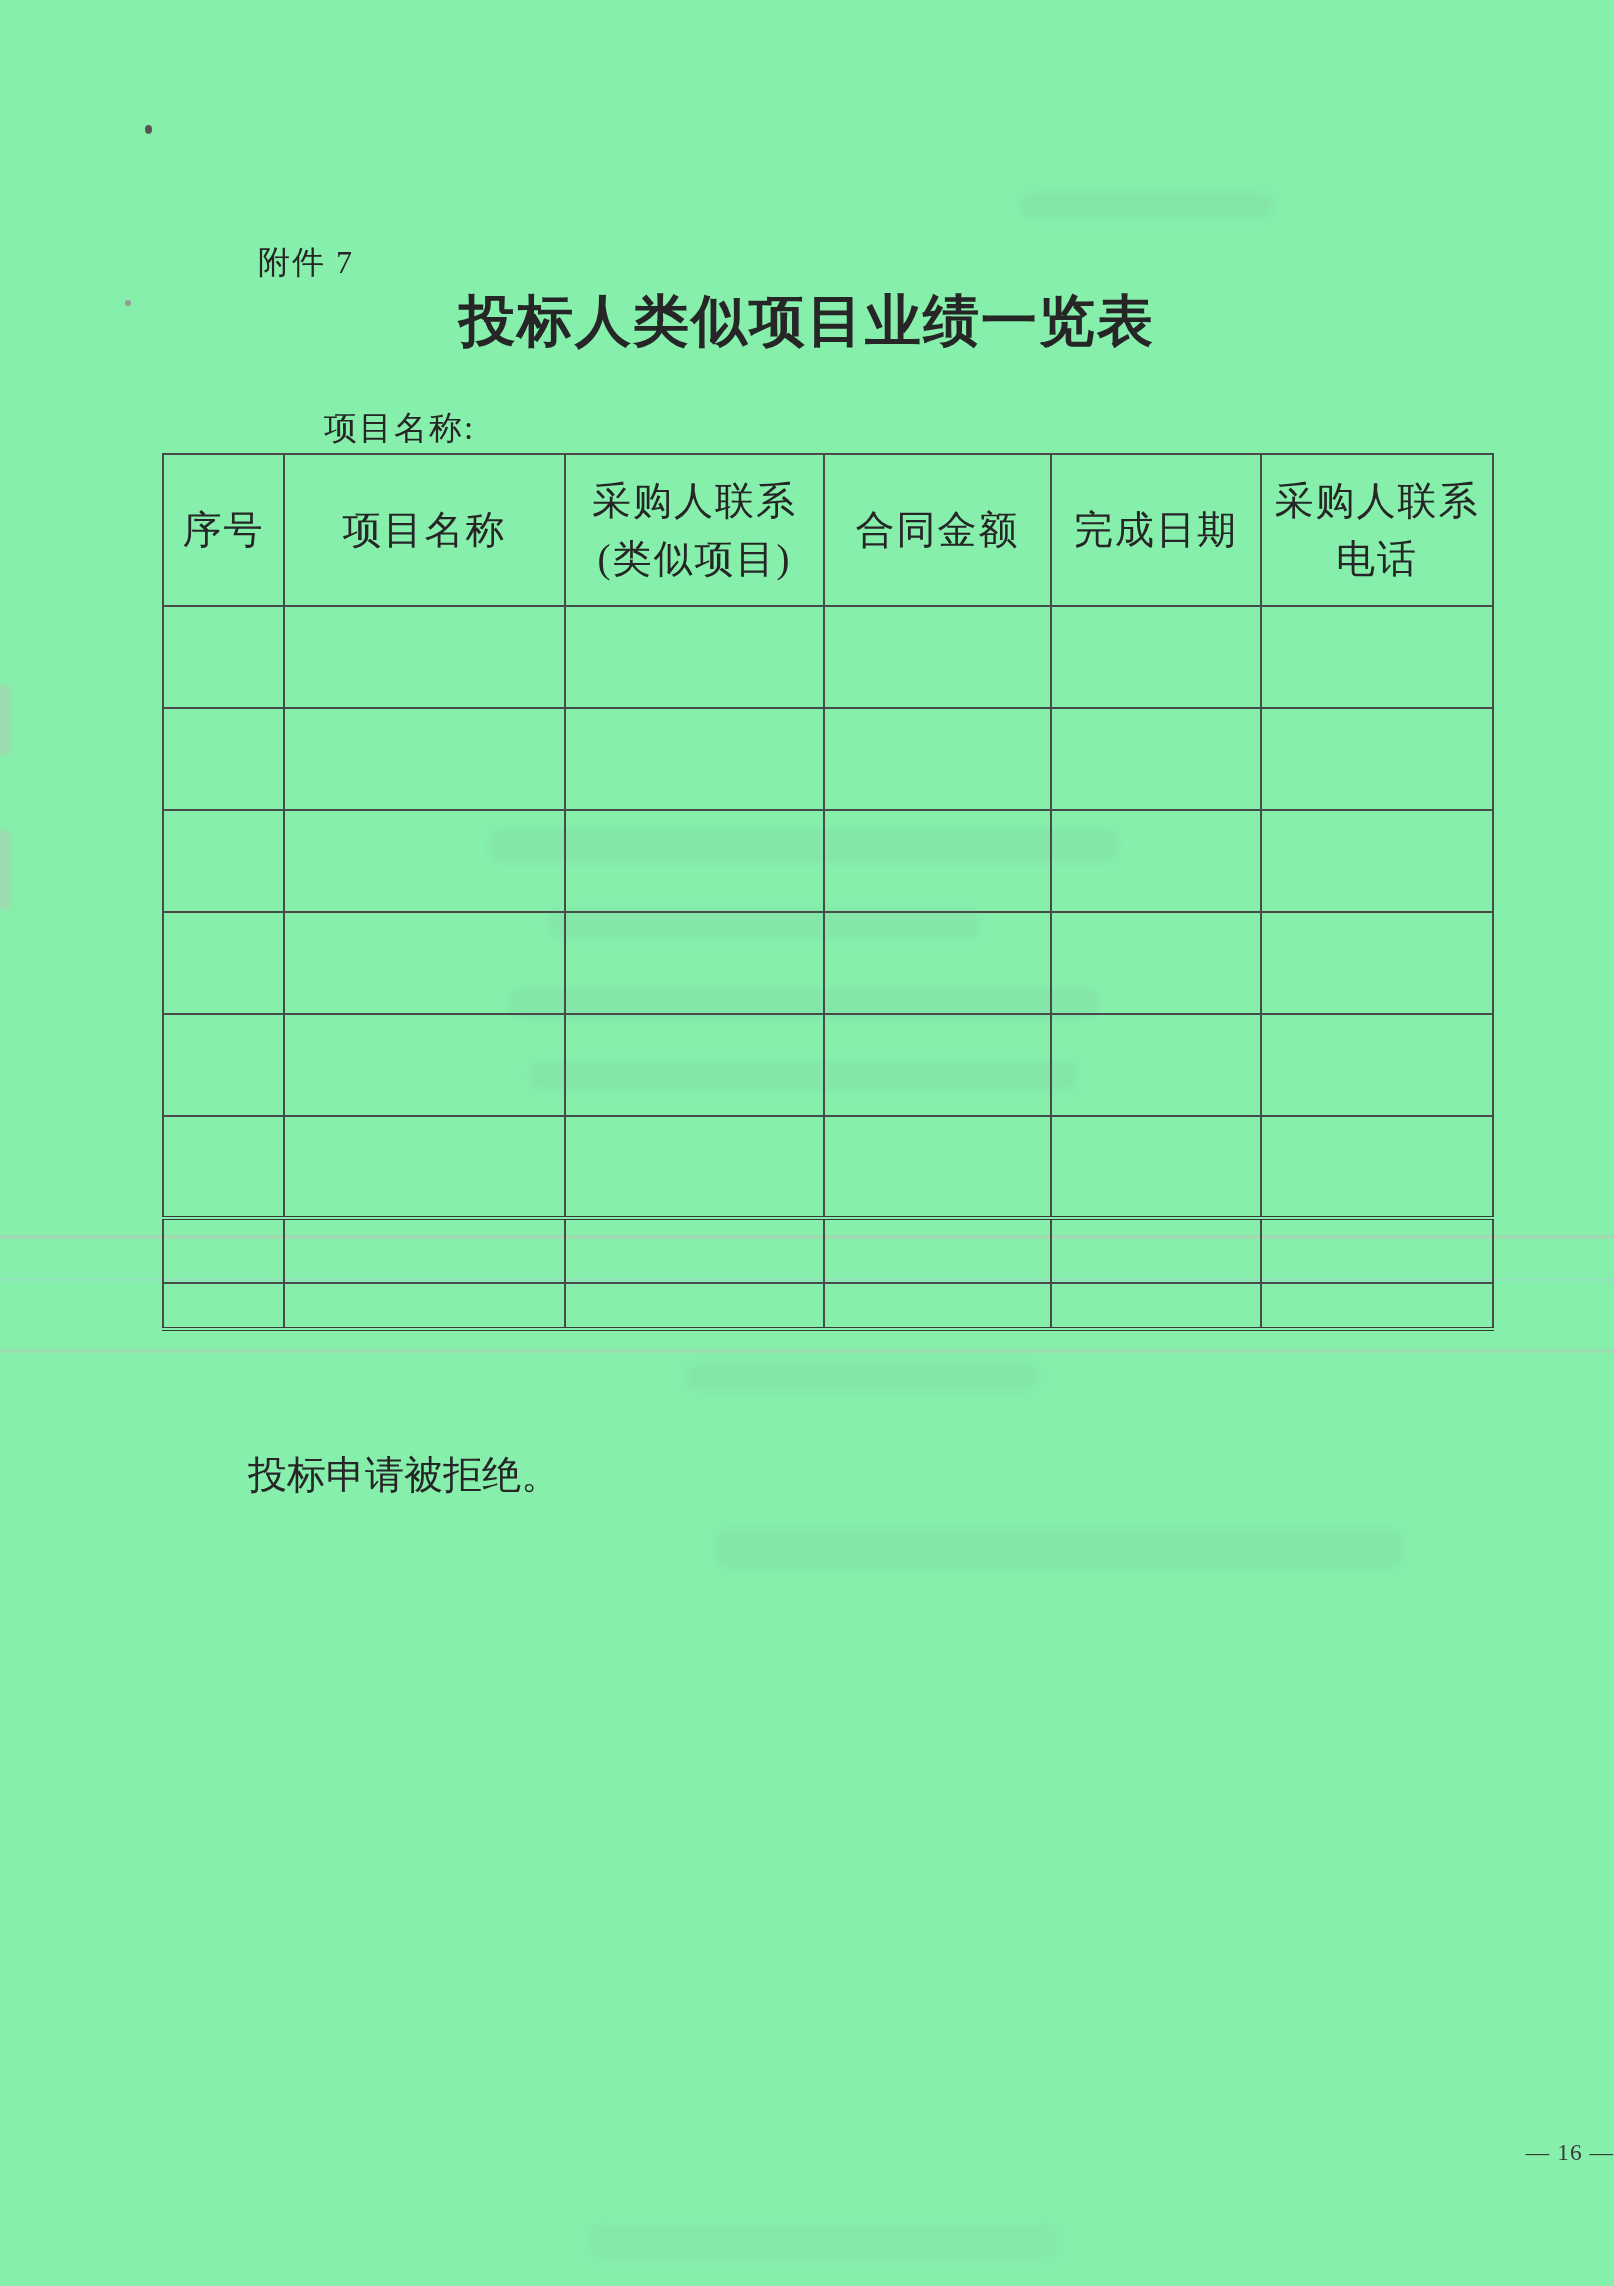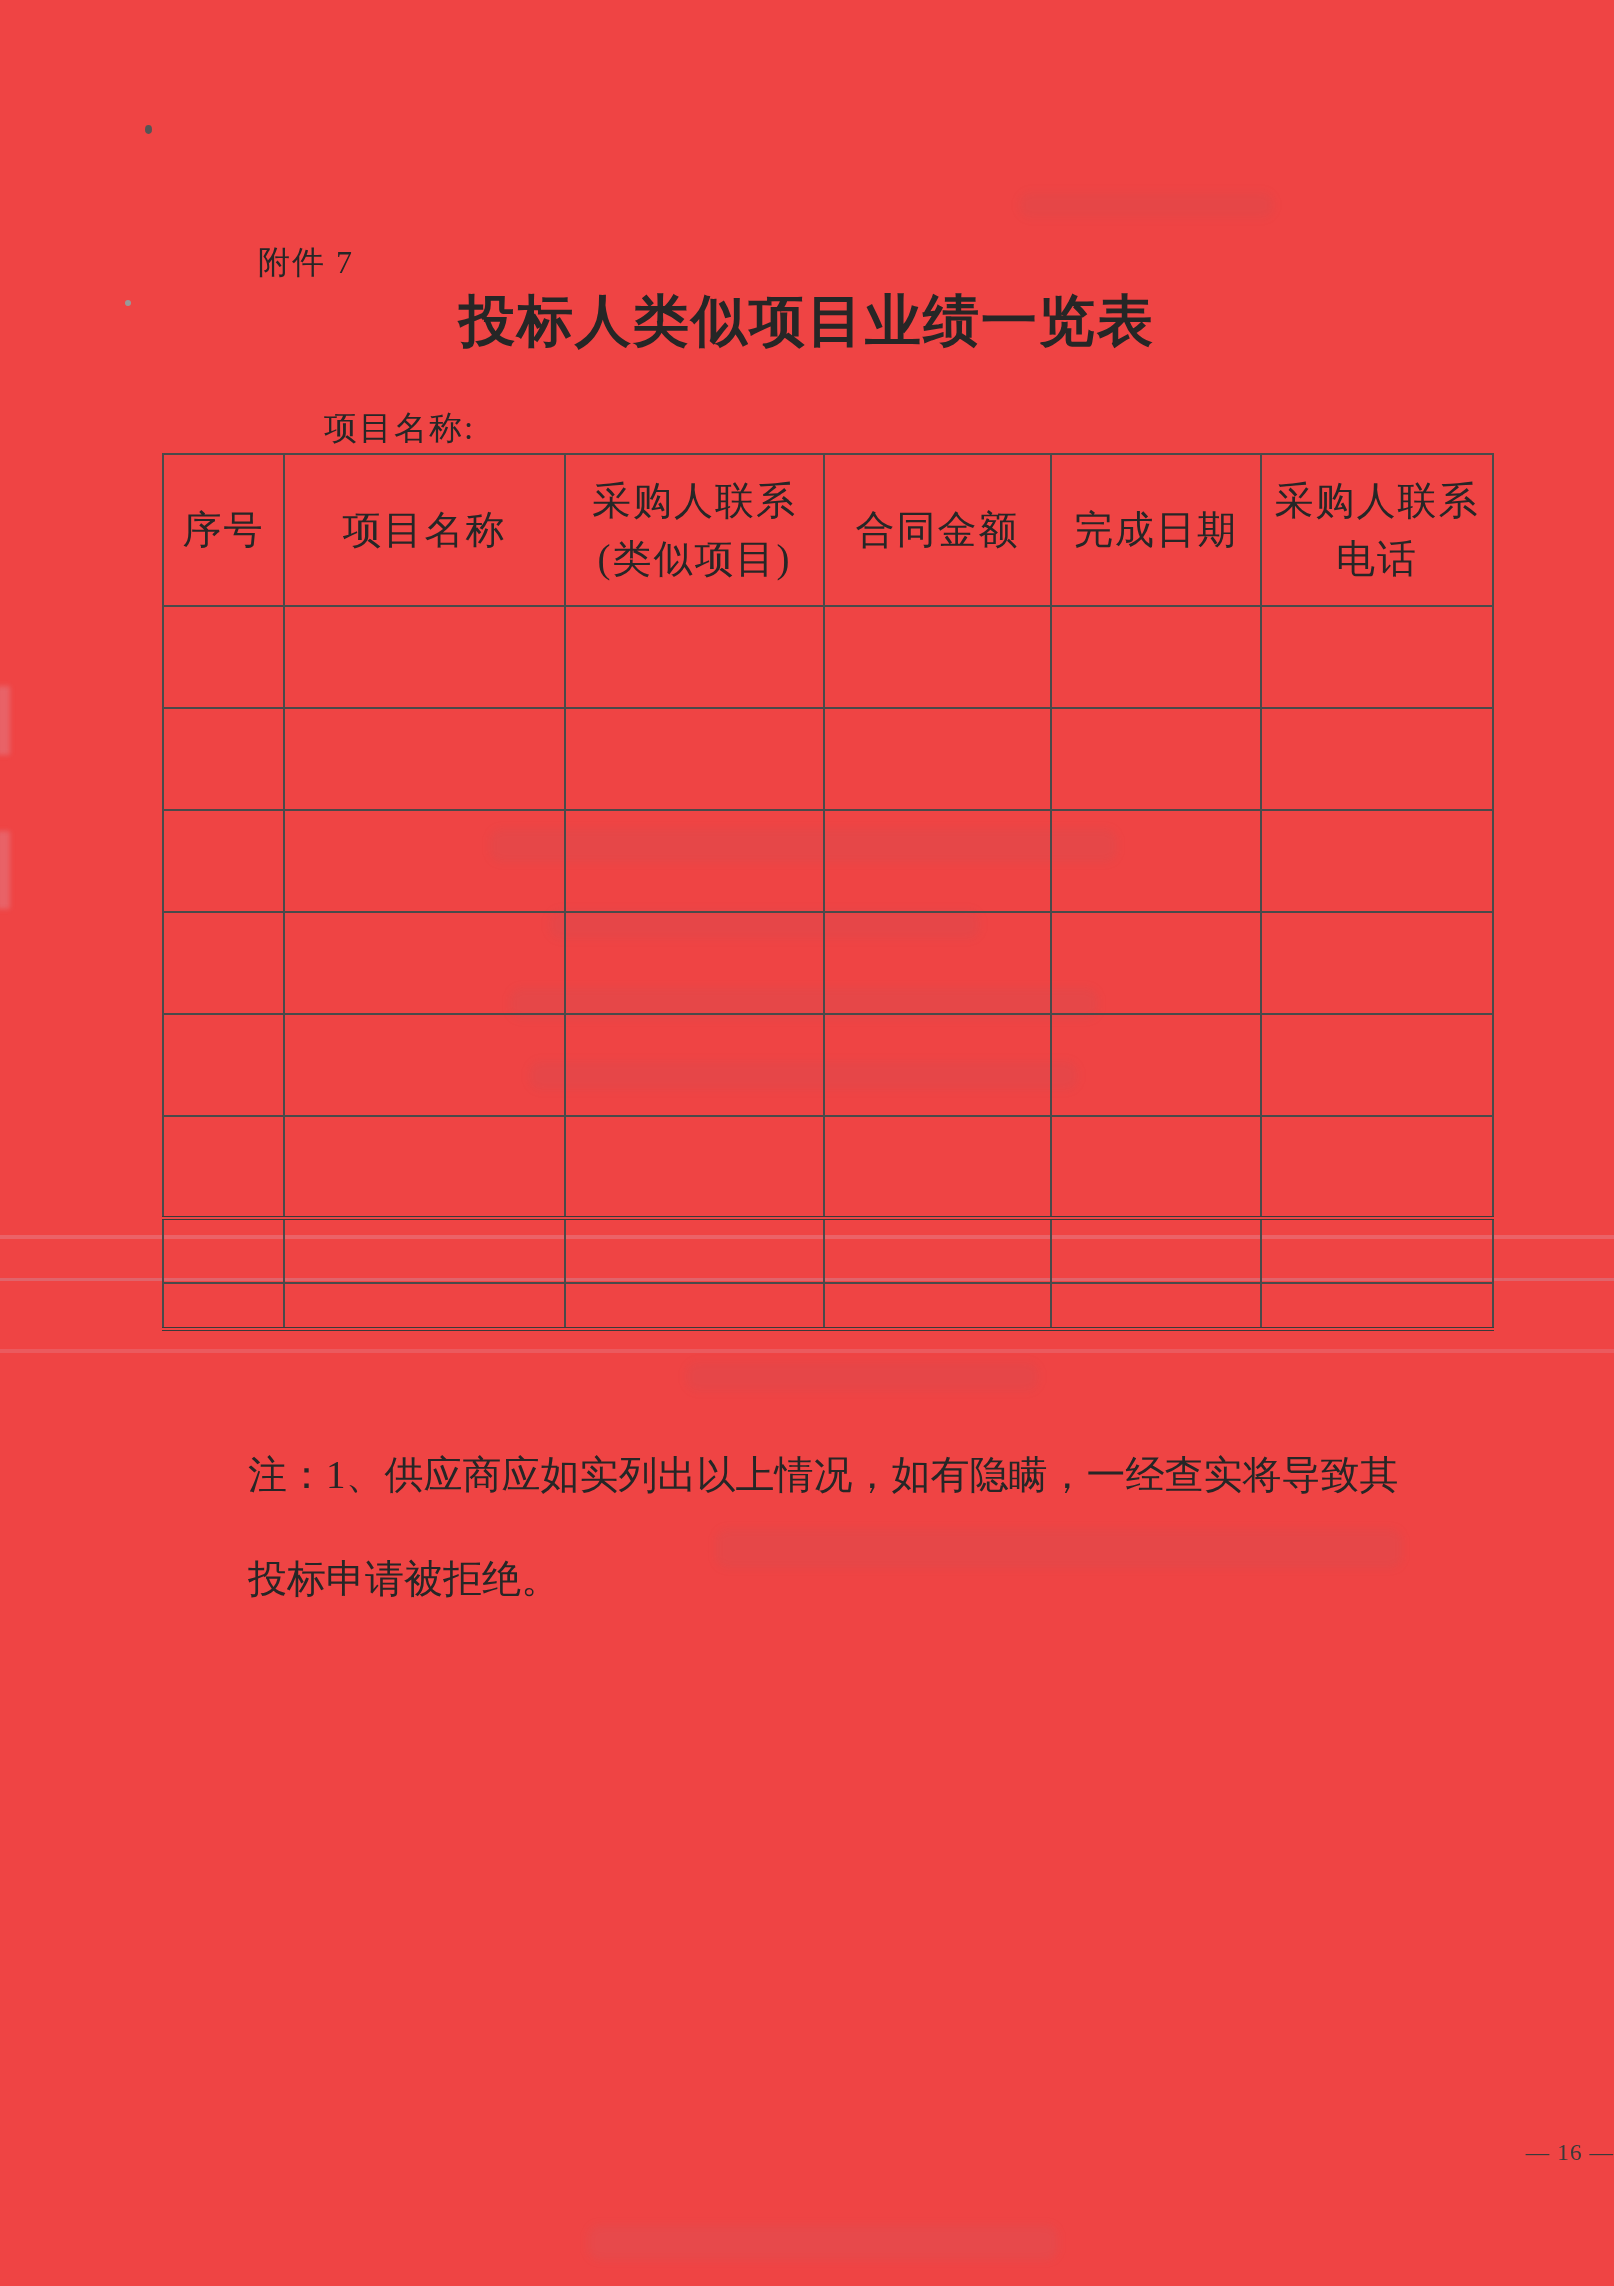--- a/index.html
+++ b/index.html
@@ -4,21 +4,21 @@
 <style>
   html,body{margin:0;padding:0;}
   body{
     width:1614px;height:2287px;
     background:#f4f4f5;
     font-family:"Liberation Serif","DejaVu Serif",serif;
   }
   .page{
     position:relative;
     width:1614px;height:2287px;
-    background:#ef4444;
+    background:#86efac;
     color:#262626;
     overflow:hidden;
   }
   
   .smudge{position:absolute;filter:blur(4.9px);border-radius:11.8px;pointer-events:none;}
   .sm1{left:1019px;top:192px;width:255px;height:25.5px;background:rgba(110,110,125,0.06);}
   .sm2{left:490px;top:829px;width:627px;height:33px;background:rgba(110,110,130,0.07);}
   .sm3{left:549px;top:910px;width:431px;height:29px;background:rgba(110,110,130,0.06);}
   .sm4{left:510px;top:988px;width:588px;height:31px;background:rgba(110,110,130,0.07);}
   .sm5{left:529px;top:1061px;width:549px;height:29px;background:rgba(110,110,130,0.06);}
@@ -200,20 +200,19 @@
           <td></td>
           <td></td>
           <td></td>
           <td></td>
           <td></td>
         </tr>
       </tbody>
   </table>
 
   <div class="notes">
-    <div class="note-line">注：1、供应商应如实列出以上情况，如有隐瞒，一经查实将导致其</div>
     <div class="note-line">投标申请被拒绝。</div>
   </div>
 
   <div class="page-number">— 16 —</div>
 
 </div>
 
 
 </body></html>

